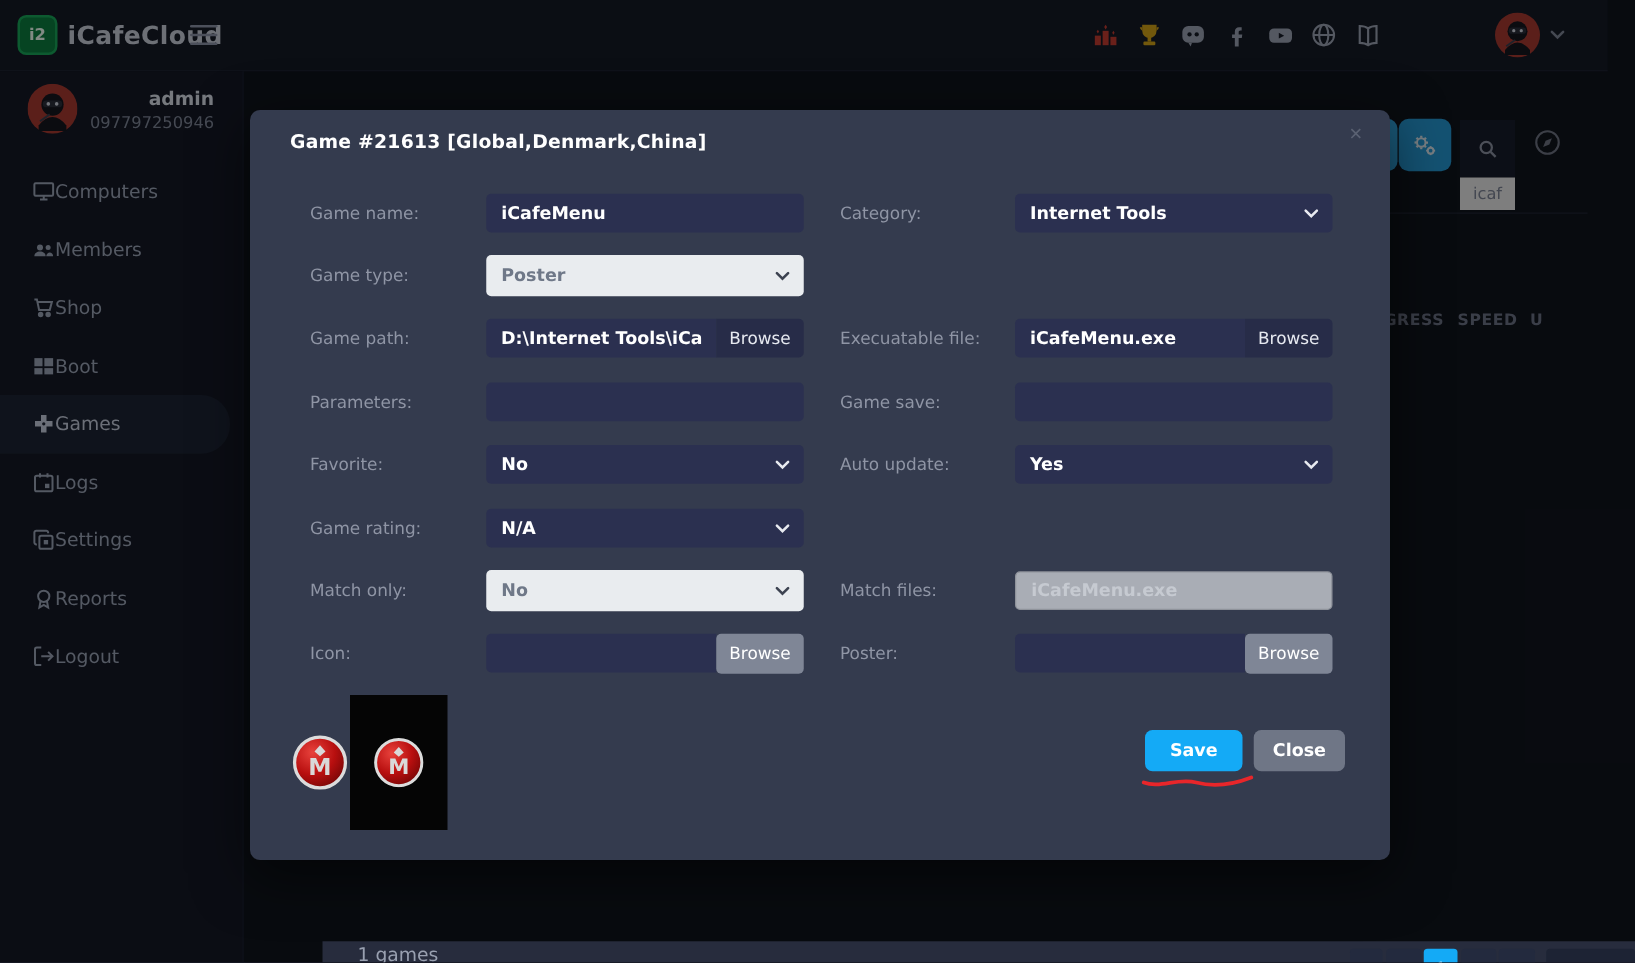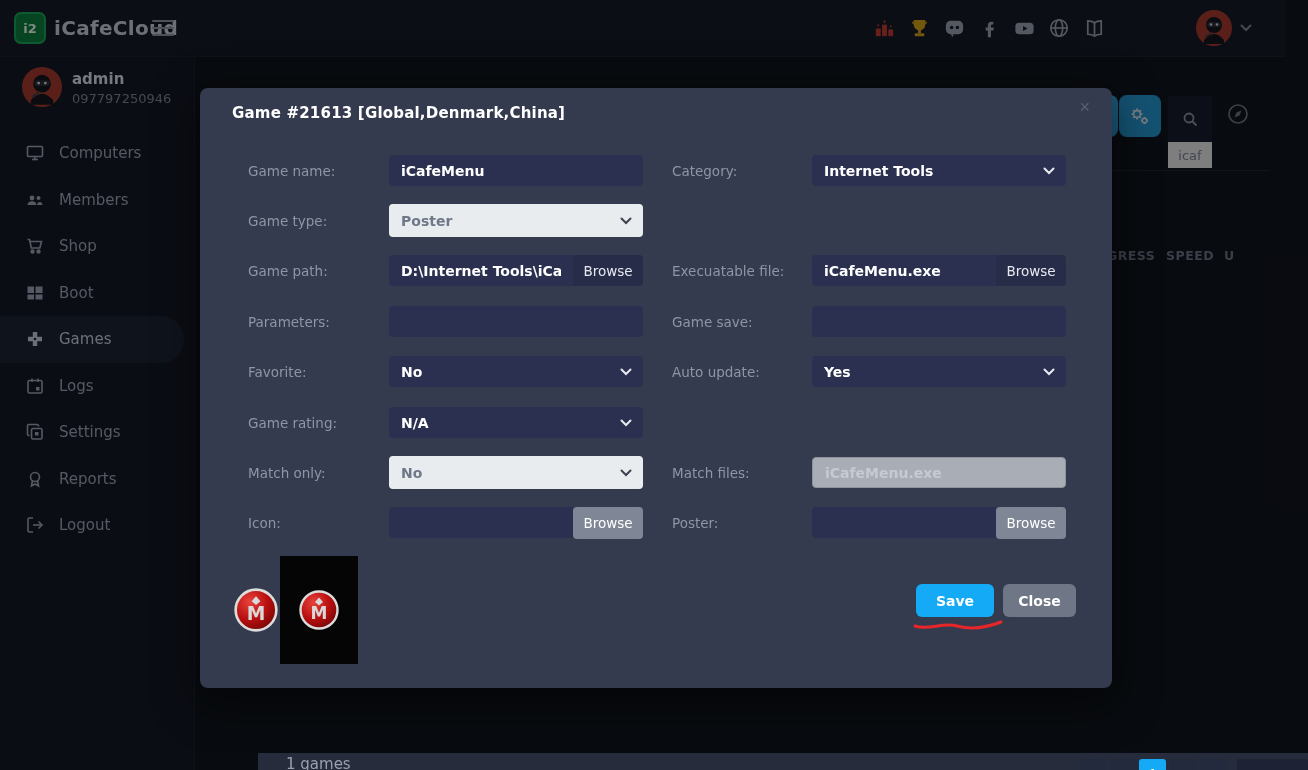--- a/index.html
+++ b/index.html
@@ -11,26 +11,26 @@
   .brand { position:absolute; left:14px; top:12px; display:flex; align-items:center; gap:8px; }
   .brand-badge { width:32px; height:32px; border-radius:7px; background:#0c7d3e; border:2px solid #18a558; color:#eafbef; font-weight:bold; font-size:13px; display:flex; align-items:center; justify-content:center; }
   .brand-name { color:#c7ccd8; font-size:20px; font-weight:bold; letter-spacing:.3px; }
   .hamburger { position:absolute; left:152px; top:20px; width:22px; height:16px; cursor:pointer; }
   .hamburger span { display:block; height:2px; background:#8b93a7; margin-bottom:5px; border-radius:1px; }
   .topicons { position:absolute; left:872px; top:16px; display:flex; align-items:center; gap:11px; }
   .ticon { width:24px; height:24px; display:flex; align-items:center; justify-content:center; color:#9aa1b1; }
   .userchip { position:absolute; left:1196px; top:10px; display:flex; align-items:center; gap:8px; }
 
   
-  .sidebar { position:absolute; left:0; top:57px; width:195px; height:713px; background:#141926; border-right:1px solid #1a202e; z-index:1; }
+  .sidebar { position:absolute; left:0; top:57px; width:195px; height:713px; background:#141926; border-right:1px solid #1a202e; z-index:1;text-align:right; }
   .side-user { position:absolute; left:22px; top:10px; display:flex; gap:10px; }
   .side-user .uname { color:#d7dce6; font-size:15px; font-weight:600; margin-top:3px; }
   .side-user .uphone { color:#7e8596; font-size:13px; margin-top:3px; }
   .nav { position:absolute; top:73px; left:0; right:0; }
-  .nav-item { height:46.5px; display:flex; align-items:center; padding-left:26px; gap:15px; color:#9aa2b4; font-size:15px; cursor:pointer; }
+  .nav-item { height:46.5px; display:flex; align-items:center; padding-left:26px; gap:0; color:#9aa2b4; font-size:15px; cursor:pointer; }
   .nav-item.active { background:#1d2433; border-radius:0 23px 23px 0; margin-right:10px; color:#c3cada; }
   .nav-item svg { flex:0 0 auto; }
 
   
   .content { position:absolute; left:196px; top:58px; right:0; bottom:0; background:#10141d; z-index:1; }
   .ctl-blue-partial { position:absolute; left:884px; top:37px; width:38px; height:42px; border-radius:8px; background:#2e9ed8; }
   .ctl-gear { position:absolute; left:923px; top:37px; width:42px; height:42px; border-radius:8px; background:#2596cf; display:flex; align-items:center; justify-content:center; color:#d9e4ec; cursor:pointer; }
   .ctl-search { position:absolute; left:972px; top:38px; width:44px; height:46px; background:#171c2a; display:flex; align-items:center; justify-content:center; color:#8a91a1; cursor:pointer; }
   .ctl-search-text { position:absolute; left:972px; top:84px; width:44px; height:26px; background:#e5e5e5; color:#7b8294; font-size:13px; display:flex; align-items:center; justify-content:center; }
   .ctl-globe { position:absolute; left:1030px; top:44px; width:24px; height:24px; color:#6d7482; cursor:pointer; }

